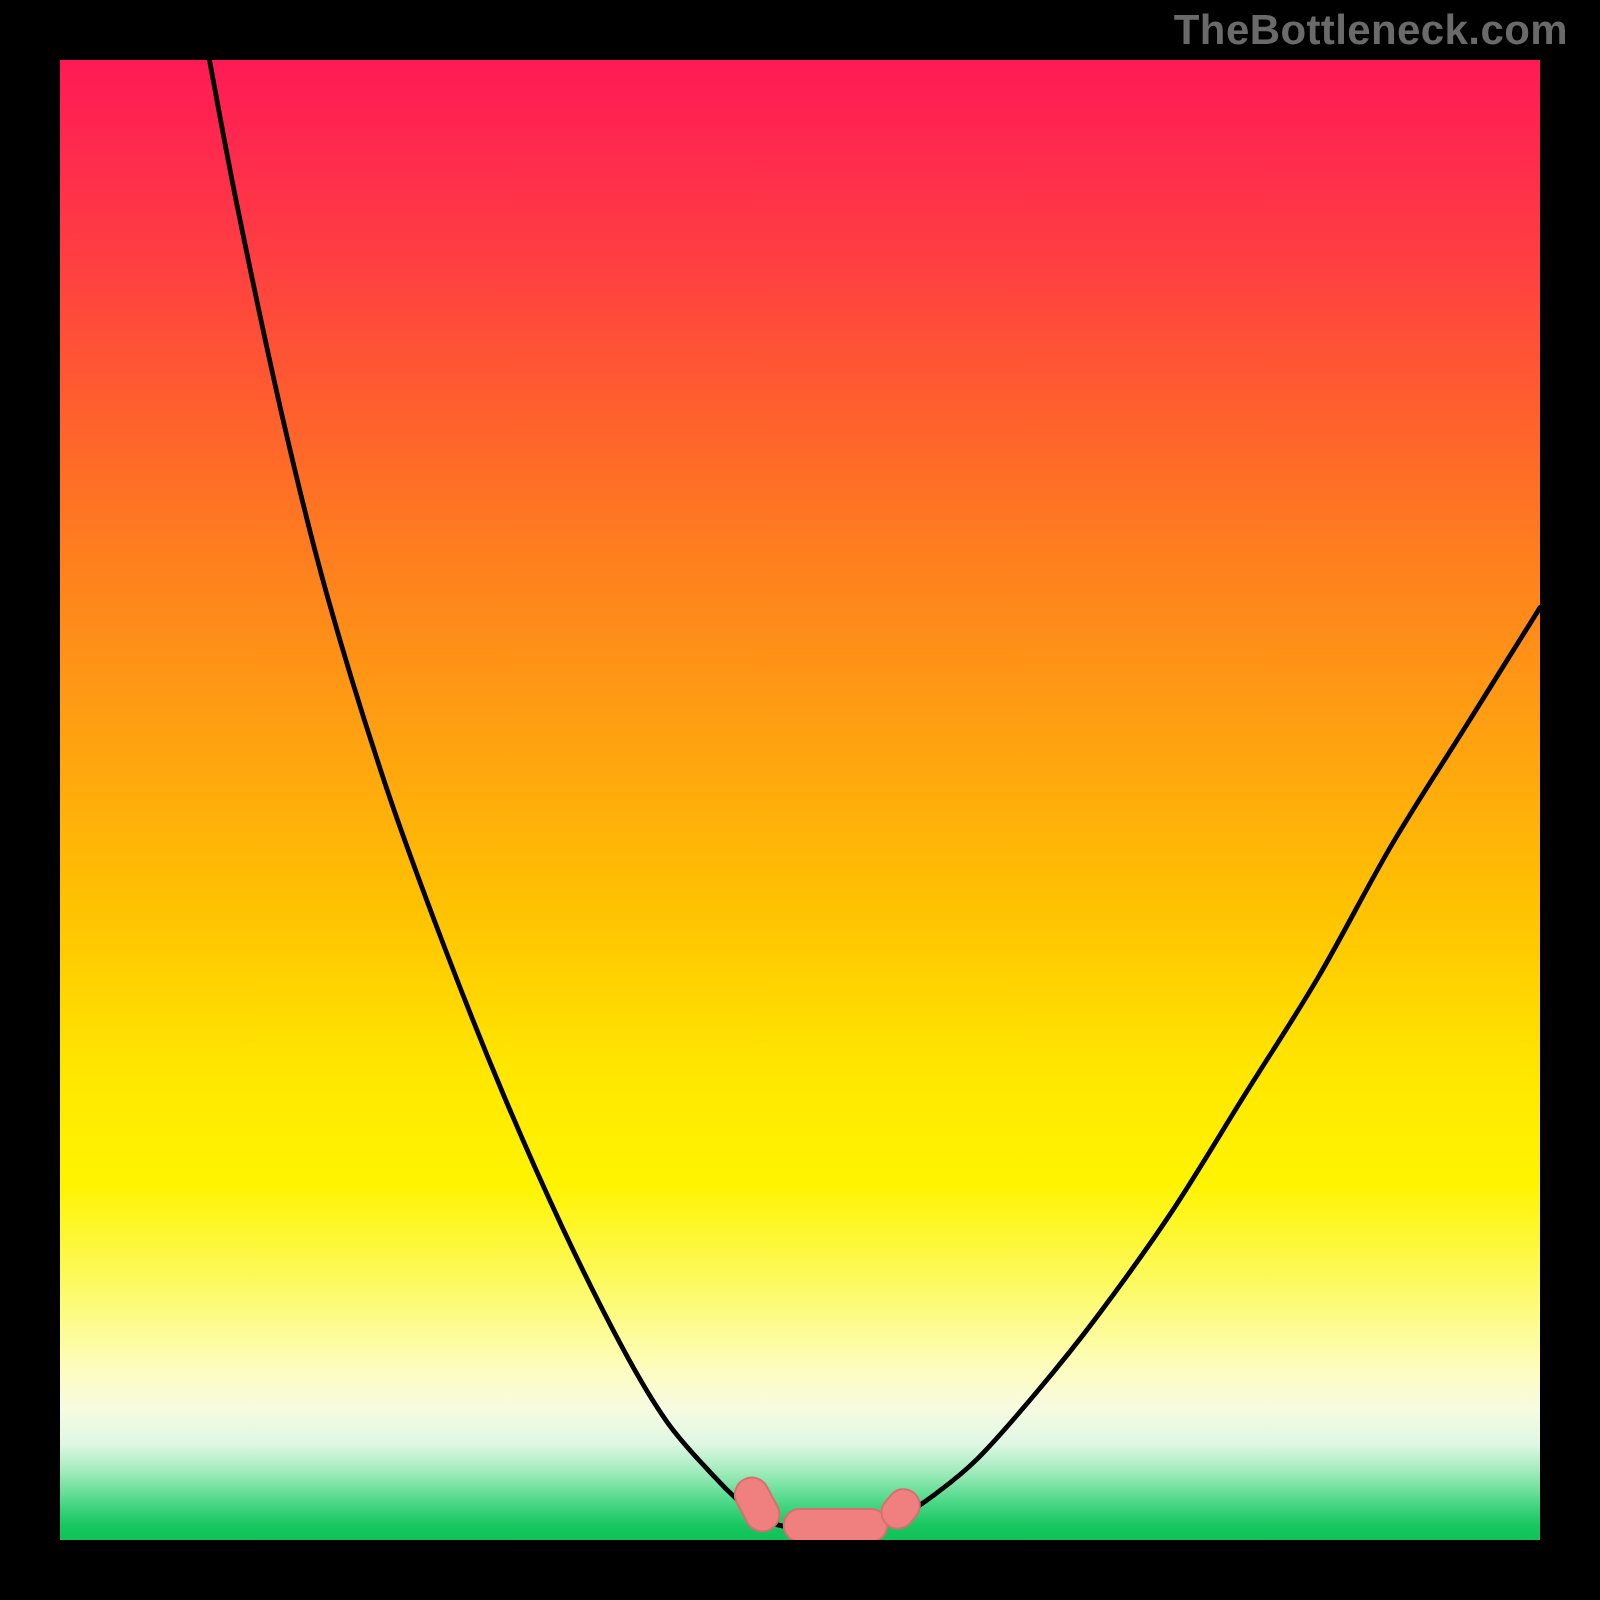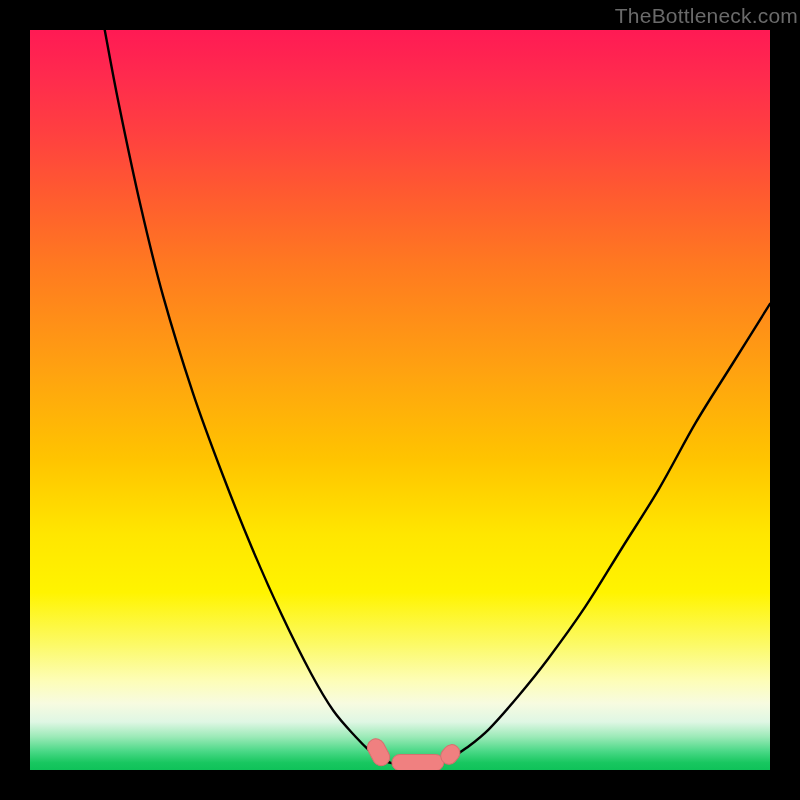--- a/index.html
+++ b/index.html
@@ -51,24 +51,24 @@
       #0fc259 100%
     );
   }
   .svg-layer {
     position: absolute;
     inset: 0;
   }
   .watermark {
     position: absolute;
     top: 4px;
-    right: 2px;
+    right: 16px;
     color: #6a6a6a;
     font-size: 21px;
-    font-weight: 400;
+    font-weight: 700;
     letter-spacing: 0.2px;
     user-select: none;
   }
 </style>
 </head>
 <body>
 
 <div class="frame">
   <div class="plot-area">
     <div class="gradient"></div>

